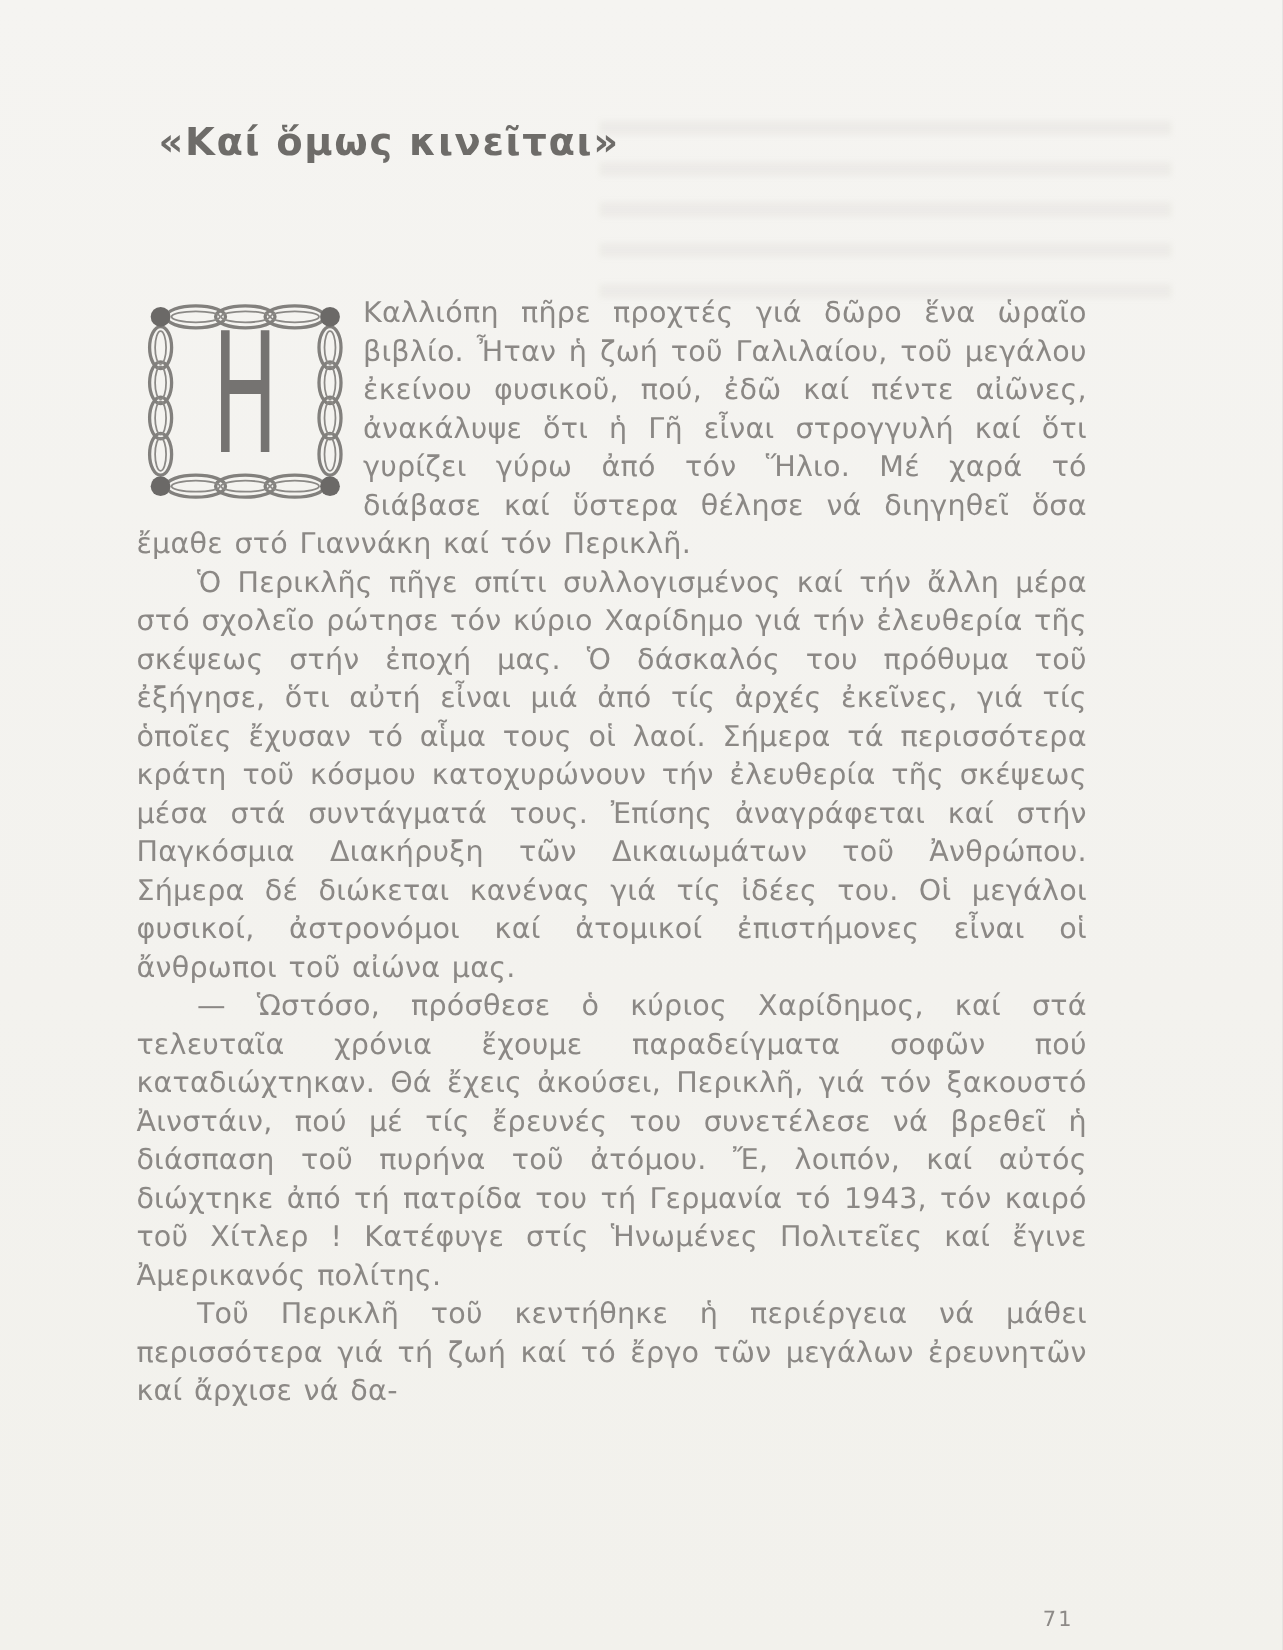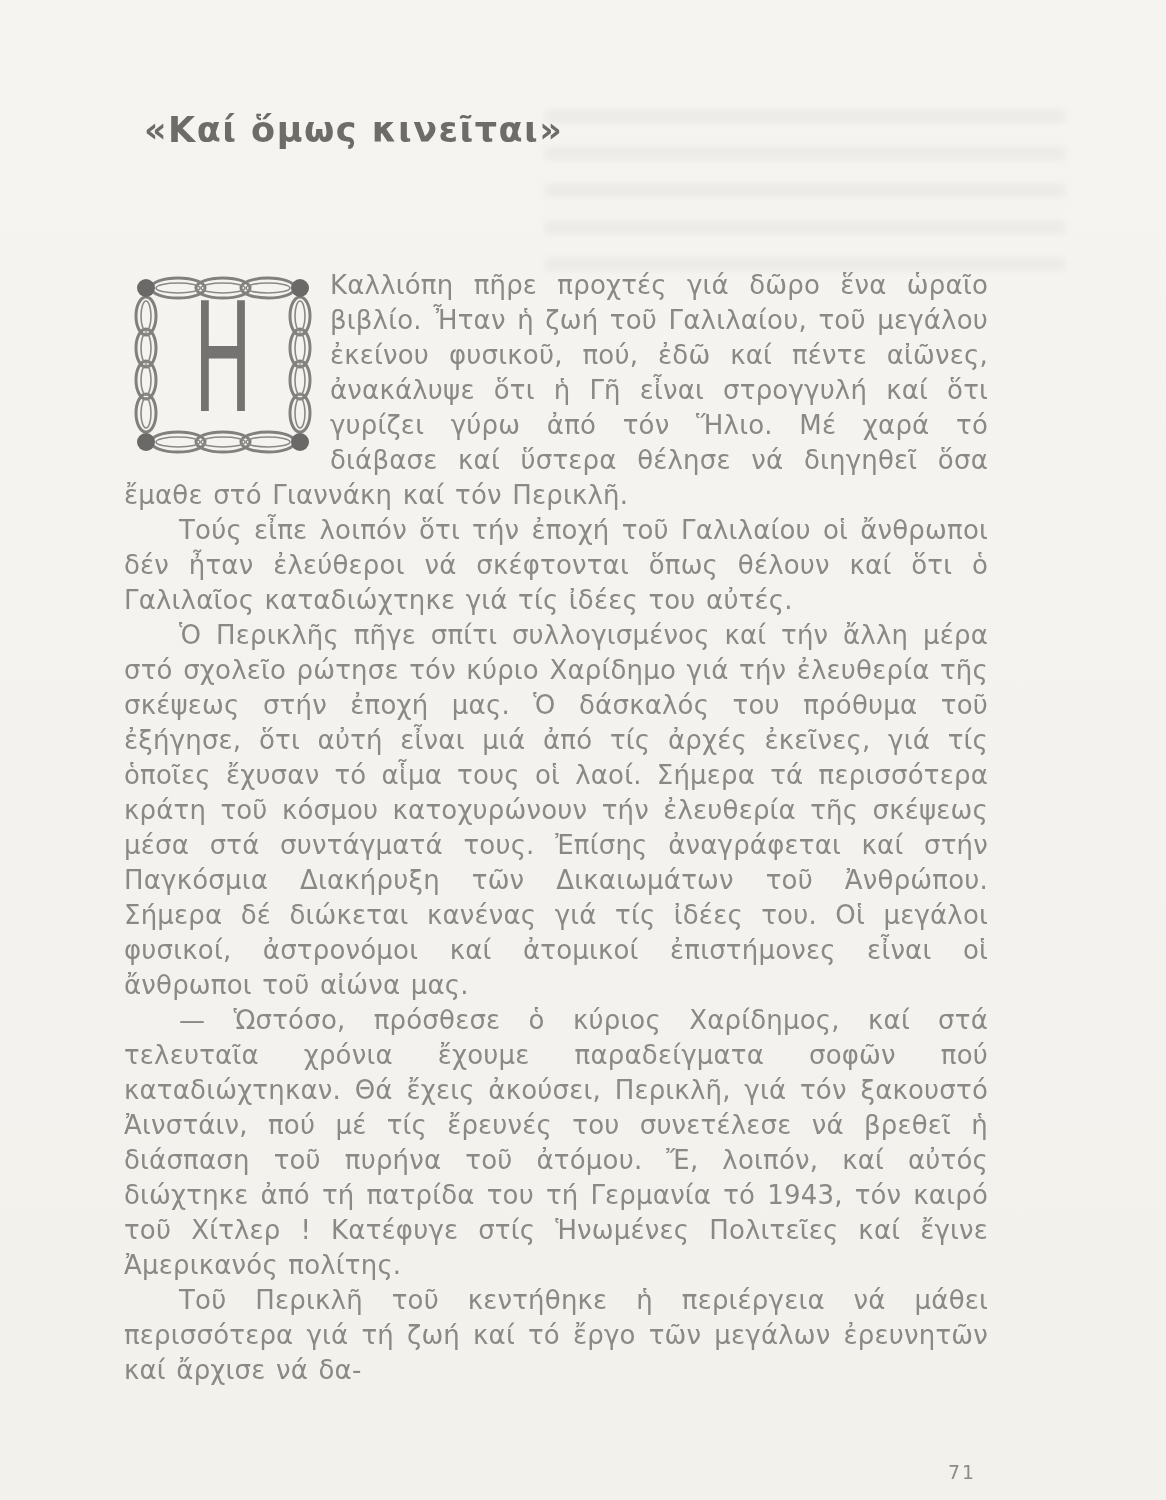--- a/index.html
+++ b/index.html
@@ -126,21 +126,20 @@
             <circle cx="14" cy="14" r="9"></circle>
             <circle cx="168" cy="14" r="9"></circle>
             <circle cx="14" cy="168" r="9"></circle>
             <circle cx="168" cy="168" r="9"></circle>
           </g>
         </svg>
         <span class="dropcap-letter">Η</span>
       </span><span>Καλλιόπη πῆρε προχτές γιά δῶρο ἕνα ὡραῖο βιβλίο. Ἦταν ἡ ζωή τοῦ Γαλιλαίου, τοῦ μεγάλου ἐκείνου φυσικοῦ, πού, ἐδῶ καί πέντε αἰῶνες, ἀνακάλυψε ὅτι ἡ Γῆ εἶναι στρογγυλή καί ὅτι γυρίζει γύρω ἀπό τόν Ἥλιο. Μέ χαρά τό διάβασε καί ὕστερα θέλησε νά διηγηθεῖ ὅσα ἔμαθε στό Γιαννάκη καί τόν Περικλῆ.</span>
     </p>
 
-    <p class="para indent">Τούς εἶπε λοιπόν ὅτι τήν ἐποχή τοῦ Γαλιλαίου οἱ ἄνθρωποι δέν ἦταν ἐλεύθεροι νά σκέφτονται ὅπως θέλουν καί ὅτι ὁ Γαλιλαῖος καταδιώχτηκε γιά τίς ἰδέες του αὐτές.</p>
     <p class="para indent">Ὁ Περικλῆς πῆγε σπίτι συλλογισμένος καί τήν ἄλλη μέρα στό σχολεῖο ρώτησε τόν κύριο Χαρίδημο γιά τήν ἐλευθερία τῆς σκέψεως στήν ἐποχή μας. Ὁ δάσκαλός του πρόθυμα τοῦ ἐξήγησε, ὅτι αὐτή εἶναι μιά ἀπό τίς ἀρχές ἐκεῖνες, γιά τίς ὁποῖες ἔχυσαν τό αἷμα τους οἱ λαοί. Σήμερα τά περισσότερα κράτη τοῦ κόσμου κατοχυρώνουν τήν ἐλευθερία τῆς σκέψεως μέσα στά συντάγματά τους. Ἐπίσης ἀναγράφεται καί στήν Παγκόσμια Διακήρυξη τῶν Δικαιωμάτων τοῦ Ἀνθρώπου. Σήμερα δέ διώκεται κανένας γιά τίς ἰδέες του. Οἱ μεγάλοι φυσικοί, ἀστρονόμοι καί ἀτομικοί ἐπιστήμονες εἶναι οἱ ἄνθρωποι τοῦ αἰώνα μας.</p>
     <p class="para indent">— Ὡστόσο, πρόσθεσε ὁ κύριος Χαρίδημος, καί στά τελευταῖα χρόνια ἔχουμε παραδείγματα σοφῶν πού καταδιώχτηκαν. Θά ἔχεις ἀκούσει, Περικλῆ, γιά τόν ξακουστό Ἀινστάιν, πού μέ τίς ἔρευνές του συνετέλεσε νά βρεθεῖ ἡ διάσπαση τοῦ πυρήνα τοῦ ἀτόμου. Ἔ, λοιπόν, καί αὐτός διώχτηκε ἀπό τή πατρίδα του τή Γερμανία τό 1943, τόν καιρό τοῦ Χίτλερ ! Κατέφυγε στίς Ἡνωμένες Πολιτεῖες καί ἔγινε Ἀμερικανός πολίτης.</p>
     <p class="para indent">Τοῦ Περικλῆ τοῦ κεντήθηκε ἡ περιέργεια νά μάθει περισσότερα γιά τή ζωή καί τό ἔργο τῶν μεγάλων ἐρευνητῶν καί ἄρχισε νά δα-</p>
 
   </div>
 
   <div class="page-number">71</div>
 
 </div>
 

